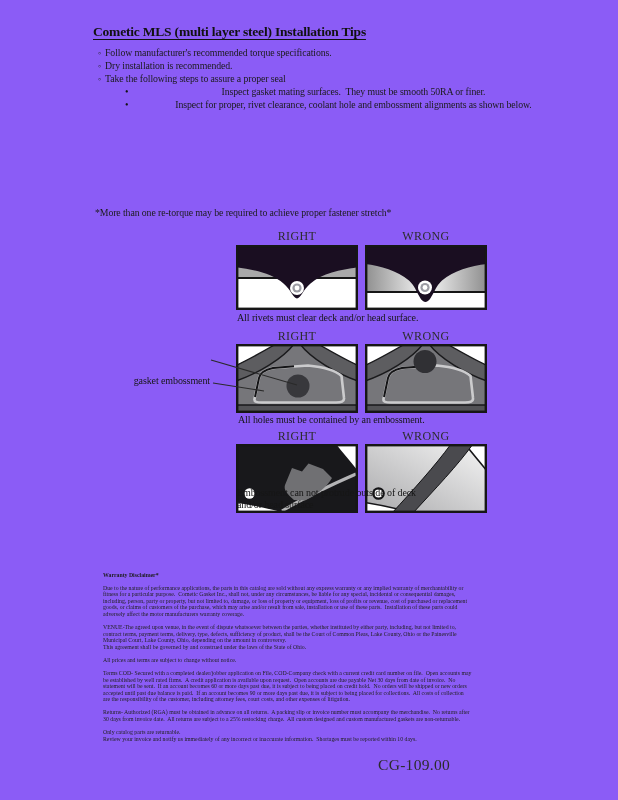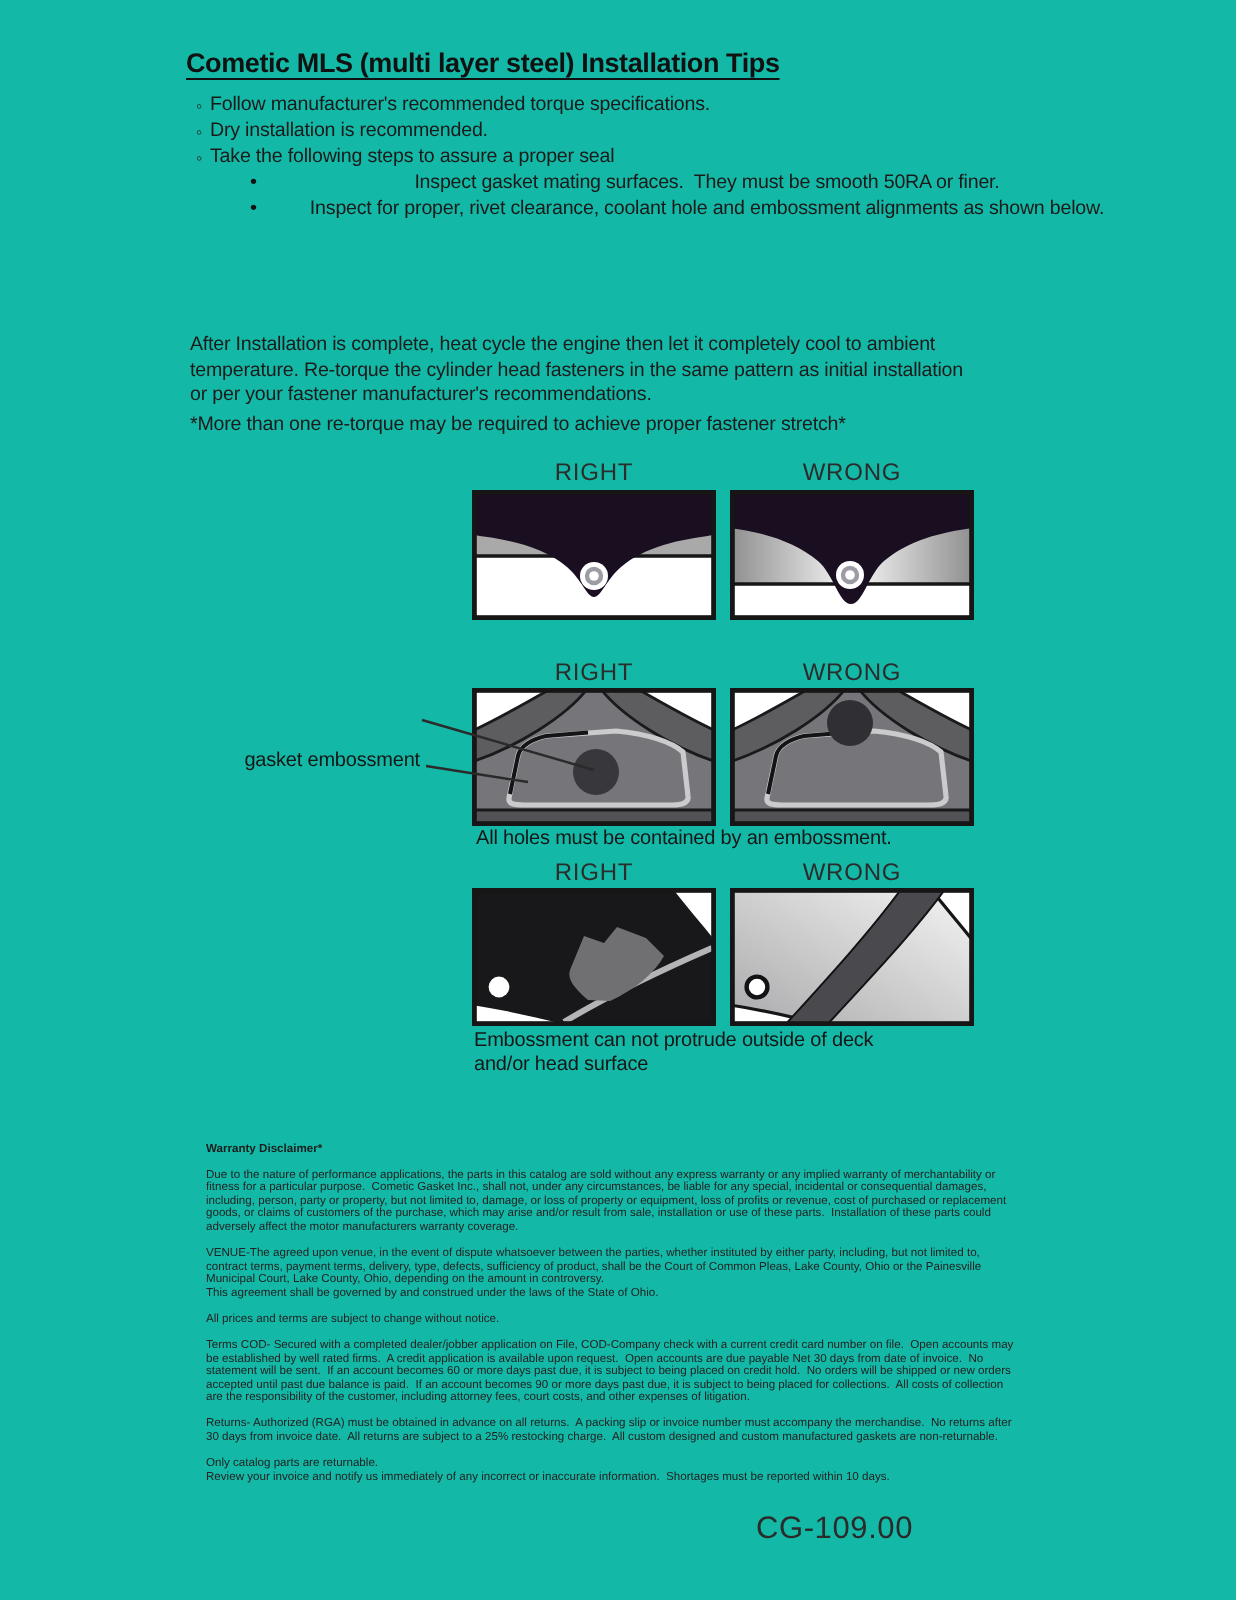--- a/index.html
+++ b/index.html
@@ -1,18 +1,18 @@
 <!DOCTYPE html>
 <html><head>
 <meta charset="utf-8">
 <style>
   html,body { margin:0; padding:0; background:#ffffff; }
   .page {
-    position:relative; width:618px; height:800px; background:#14b8a6;
-    font-family:Liberation Sans, sans-serif; color:#1a1a1a; overflow:hidden;
+    position:relative; width:618px; height:800px; background:#8b5cf6;
+    font-family:Liberation Serif, serif; color:#1a1a1a; overflow:hidden;
   }
   .title {
     position:absolute; left:93px; top:24px; margin:0;
     font-size:13.5px; font-weight:bold; letter-spacing:-0.2px;
     text-decoration:underline; text-underline-offset:3px; color:#111;
     white-space:pre;
   }
   ul.tips { position:absolute; left:95px; top:46px; margin:0; padding:0; list-style:none; width:480px; }
   ul.tips li { position:relative; font-size:9.8px; line-height:13px; letter-spacing:-0.1px; white-space:pre; }
   li.tip { padding-left:10px; }
@@ -55,23 +55,20 @@
   <h1 class="title">Cometic MLS (multi layer steel) Installation Tips</h1>
 
   <ul class="tips">
     <li class="tip">Follow manufacturer's recommended torque specifications.</li>
     <li class="tip">Dry installation is recommended.</li>
     <li class="tip">Take the following steps to assure a proper seal</li>
     <li class="subtip">Inspect gasket mating surfaces.  They must be smooth 50RA or finer.</li>
     <li class="subtip">Inspect for proper, rivet clearance, coolant hole and embossment alignments as shown below.</li>
   </ul>
 
-  <p class="para p2">After Installation is complete, heat cycle the engine then let it completely cool to ambient
-temperature. Re-torque the cylinder head fasteners in the same pattern as initial installation
-or per your fastener manufacturer's recommendations.</p>
   <p class="para note">*More than one re-torque may be required to achieve proper fastener stretch*</p>
 
   <div class="dlabel" style="left:236px; top:229px;">RIGHT</div>
   <div class="dlabel" style="left:365px; top:229px;">WRONG</div>
 
   <div class="dbox" style="left:236px; top:245px;">
     <svg width="122" height="65" viewBox="0 0 122 65">
       <rect x="0" y="0" width="122" height="65" fill="#ffffff"></rect>
       <rect x="0" y="23" width="122" height="10" fill="#a9a9a9"></rect>
       <path d="M0,33 H122" stroke="#161616" stroke-width="1.8"></path>
@@ -99,20 +96,21 @@
       <path d="M0,47 H122" stroke="#161616" stroke-width="1.8"></path>
       <path d="M0,0 H122 V19 C105,21 89,25.5 77,35.5 C69,42.5 66.5,57 60.5,57 C54.5,57 52,42.5 44,35.5 C32,25.5 16,21 0,19 Z" fill="#1a0e21"></path>
       <g>
         <circle cx="60" cy="42.5" r="7" fill="#ffffff"></circle>
         <circle cx="60" cy="42.5" r="4.6" fill="#9c9ca4"></circle>
         <circle cx="60" cy="42.5" r="2.4" fill="#ffffff"></circle>
       </g>
       <rect x="1.2" y="1.2" width="119.6" height="62.6" fill="none" stroke="#161616" stroke-width="2.4"></rect>
     </svg>
   </div>
+  <div class="caption" style="left:237px; top:312px;">All rivets must clear deck and/or head surface.</div>
 
   <div class="dlabel" style="left:236px; top:329px;">RIGHT</div>
   <div class="dlabel" style="left:365px; top:329px;">WRONG</div>
 
   <div class="ann" style="top:375px;">gasket embossment</div>
 
   <div class="dbox" style="left:236px; top:344px;">
     <svg width="122" height="69" viewBox="0 0 122 69">
       <rect x="0" y="0" width="122" height="69" fill="#76767a"></rect>
       <path d="M0,0 L40,0 C27,7.5 13,15.5 0,21.5 Z" fill="#ffffff"></path>
@@ -170,21 +168,21 @@
             <stop offset="1" stop-color="#f5f5f5"></stop>
         </linearGradient>
       </defs>
       <rect x="0" y="0" width="122" height="69" fill="#ffffff"></rect>
       <path d="M0,0 H100 C107,9 114.5,17.5 122,27 L122,69 L49,69 C32,64.5 16,61 0,58.5 Z" fill="url(#g2)" stroke="#161618" stroke-width="1.6"></path>
       <path d="M86,0 L108,0 C93,21 70,45 48,69 L27,69 C48,46 70,22 86,0 Z" fill="#4a4a4e" stroke="#121214" stroke-width="1"></path>
       <circle cx="13.5" cy="49.5" r="5.2" fill="#ffffff" stroke="#131315" stroke-width="2.2"></circle>
       <rect x="1.2" y="1.2" width="119.6" height="66.6" fill="none" stroke="#161616" stroke-width="2.4"></rect>
     </svg>
   </div>
-  <div class="caption" style="left:237px; top:515px;">Embossment can not protrude outside of deck
+  <div class="caption" style="left:237px; top:487px;">Embossment can not protrude outside of deck
 and/or head surface</div>
 
   <div class="warranty">
     <div class="whead">Warranty Disclaimer*</div>
     <p class="wpara">Due to the nature of performance applications, the parts in this catalog are sold without any express warranty or any implied warranty of merchantability or
 fitness for a particular purpose.  Cometic Gasket Inc., shall not, under any circumstances, be liable for any special, incidental or consequential damages,
 including, person, party or property, but not limited to, damage, or loss of property or equipment, loss of profits or revenue, cost of purchased or replacement
 goods, or claims of customers of the purchase, which may arise and/or result from sale, installation or use of these parts.  Installation of these parts could
 adversely affect the motor manufacturers warranty coverage.</p>
     <p class="wpara">VENUE-The agreed upon venue, in the event of dispute whatsoever between the parties, whether instituted by either party, including, but not limited to,

